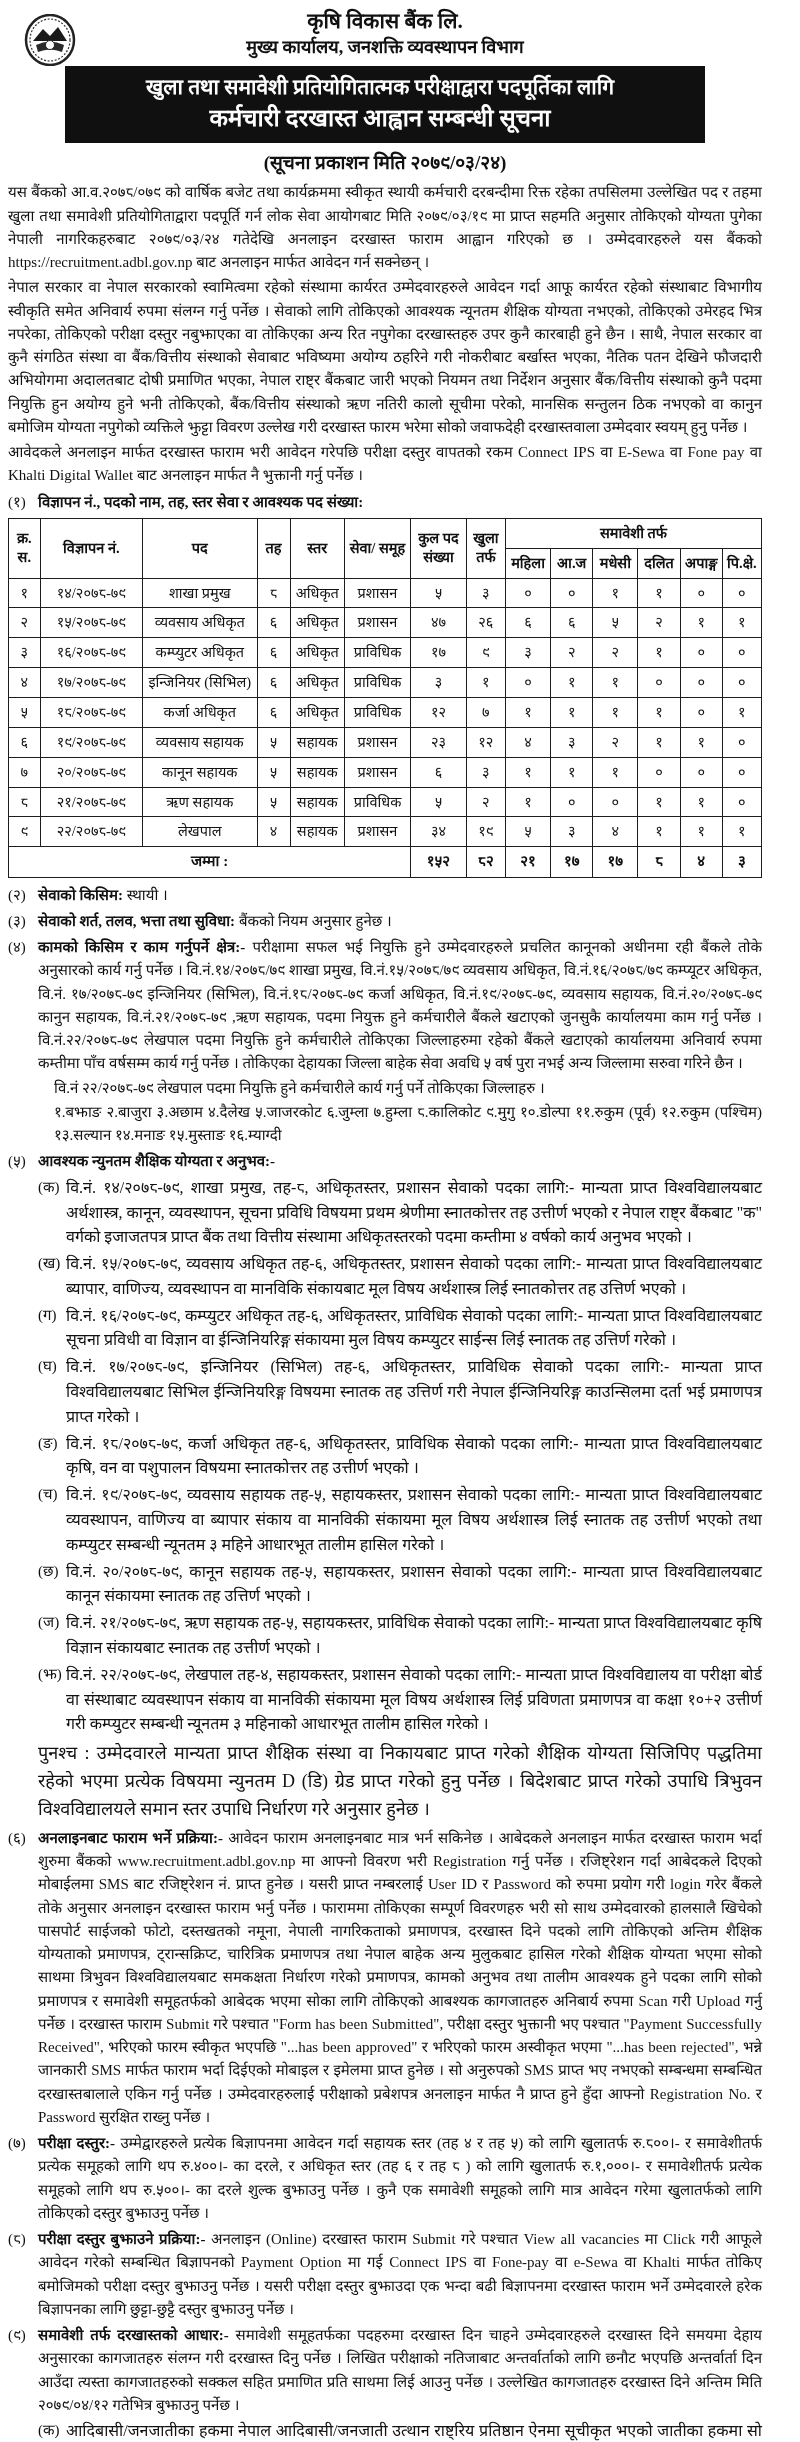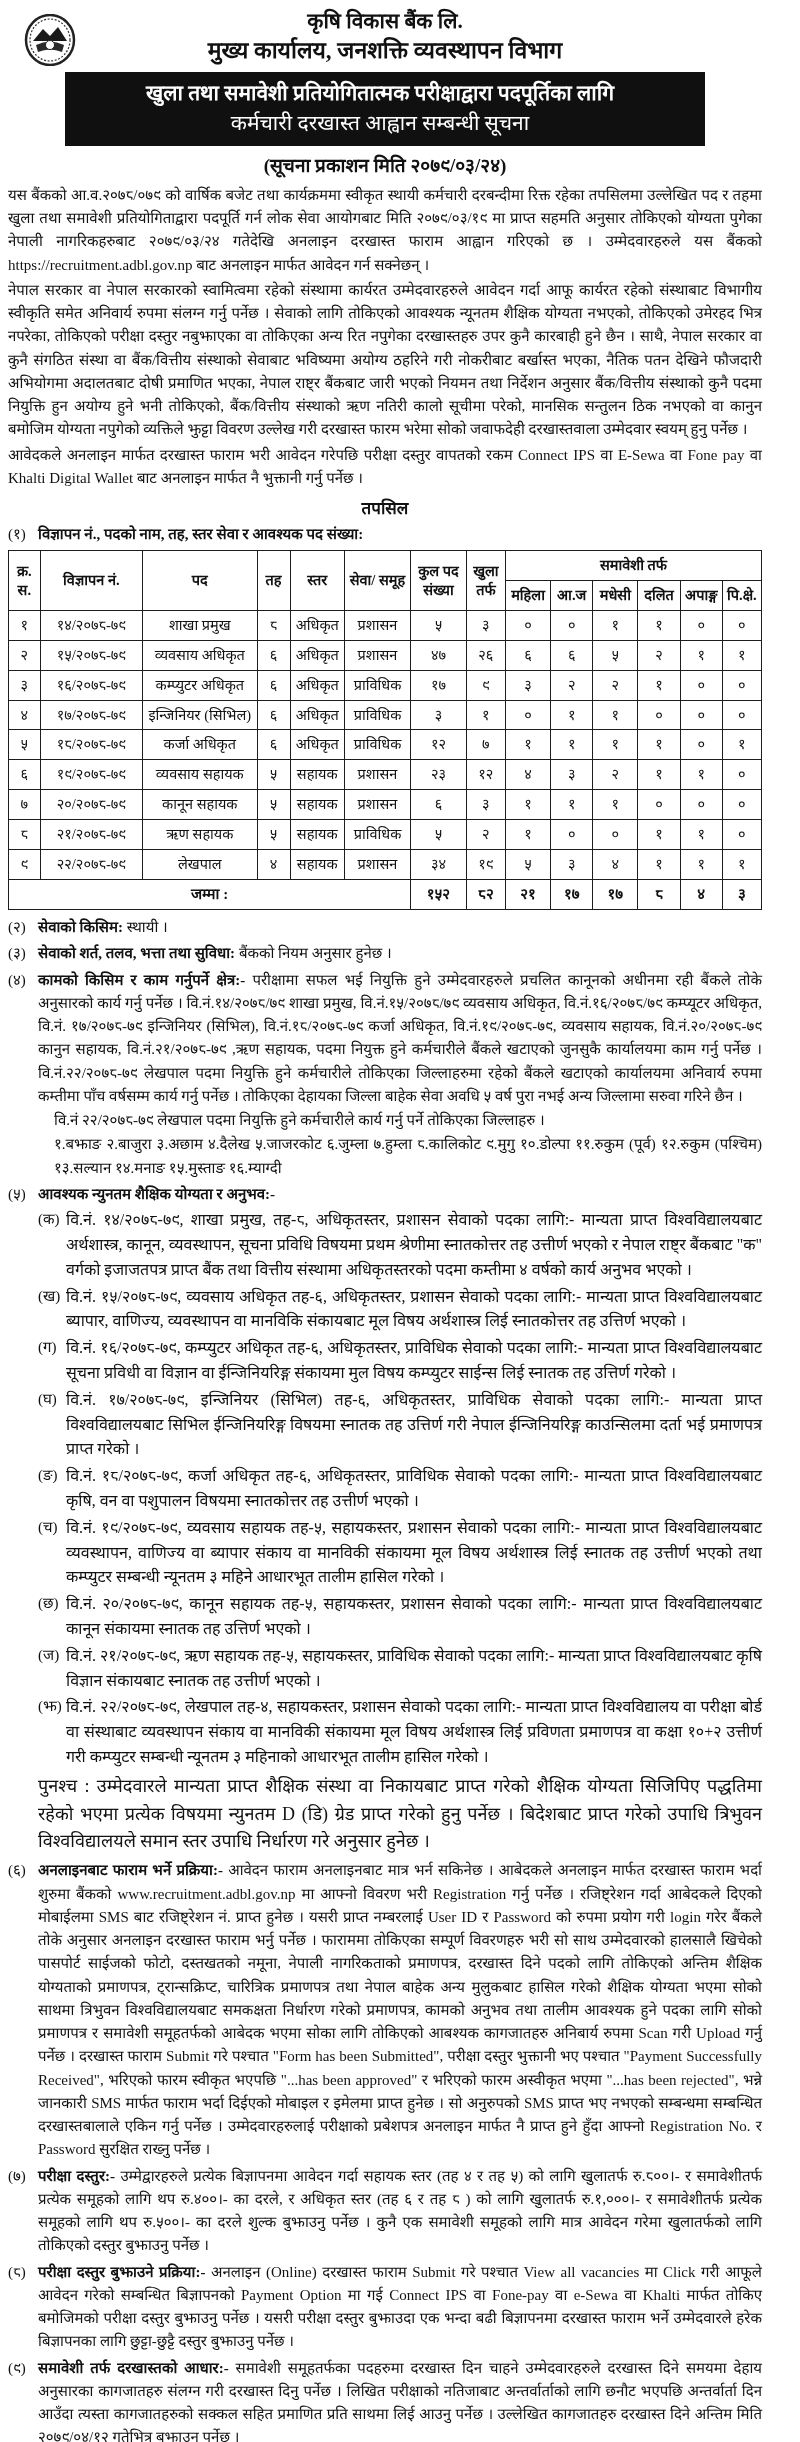--- a/index.html
+++ b/index.html
@@ -8,27 +8,27 @@
     font-family:"Liberation Serif","DejaVu Serif",serif;
     color:#111;
     -webkit-font-smoothing:antialiased;
   }
   .page{width:772px;box-sizing:border-box;padding:6px 10px 10px 8px;position:relative;}
 
   
   .doc-header{position:relative;text-align:center;}
   .logo-wrap{position:absolute;left:16px;top:6px;width:52px;height:52px;}
   .bank-name{font-size:21px;font-weight:bold;line-height:1.25;margin:2px 0 0 0;}
-  .dept-name{font-size:23px;font-weight:bold;line-height:1.3;margin:2px 0 6px 0;}
+  .dept-name{font-size:18px;font-weight:bold;line-height:1.3;margin:2px 0 6px 0;}
   .banner{
     background:#101010;color:#fff;width:640px;margin:2px auto 6px auto;
     text-align:center;padding:7px 10px 9px 0;box-sizing:border-box;
   }
   .banner-line1{font-size:21px;font-weight:bold;line-height:1.4;}
-  .banner-line2{font-size:21px;font-weight:normal;line-height:1.35;text-align:center;}
+  .banner-line2{font-size:24px;font-weight:bold;line-height:1.35;text-align:center;}
   .pub-date{text-align:center;font-weight:bold;font-size:19px;margin:4px 0 6px 0;}
 
   
   .para{font-size:15px;line-height:1.55;text-align:justify;margin:0 0 2px 0;}
   .tapasil{font-size:17px;font-weight:bold;text-align:center;margin:6px 0 4px 0;}
 
   
   .section-row{display:flex;align-items:flex-start;margin:3px 0 3px 0;}
   .sec-num{flex:0 0 30px;font-size:15px;line-height:1.55;}
   .sec-body{flex:1;min-width:0;}
@@ -72,21 +72,20 @@
       <div class="banner-line1">खुला तथा समावेशी प्रतियोगितात्मक परीक्षाद्वारा पदपूर्तिका लागि</div>
       <div class="banner-line2">कर्मचारी दरखास्त आह्वान सम्बन्धी सूचना</div>
     </div>
     <div class="pub-date">(सूचना प्रकाशन मिति २०७९/०३/२४)</div>
   </div>
 
   <p class="para">यस बैंकको आ.व.२०७८/०७९ को वार्षिक बजेट तथा कार्यक्रममा स्वीकृत स्थायी कर्मचारी दरबन्दीमा रिक्त रहेका तपसिलमा उल्लेखित पद र तहमा खुला तथा समावेशी प्रतियोगिताद्वारा पदपूर्ति गर्न लोक सेवा आयोगबाट मिति २०७९/०३/१९ मा प्राप्त सहमति अनुसार तोकिएको योग्यता पुगेका नेपाली नागरिकहरुबाट २०७९/०३/२४ गतेदेखि अनलाइन दरखास्त फाराम आह्वान गरिएको छ । उम्मेदवारहरुले यस बैंकको https://recruitment.adbl.gov.np बाट अनलाइन मार्फत आवेदन गर्न सक्नेछन् ।</p>
   <p class="para">नेपाल सरकार वा नेपाल सरकारको स्वामित्वमा रहेको संस्थामा कार्यरत उम्मेदवारहरुले आवेदन गर्दा आफू कार्यरत रहेको संस्थाबाट विभागीय स्वीकृति समेत अनिवार्य रुपमा संलग्न गर्नु पर्नेछ । सेवाको लागि तोकिएको आवश्यक न्यूनतम शैक्षिक योग्यता नभएको, तोकिएको उमेरहद भित्र नपरेका, तोकिएको परीक्षा दस्तुर नबुझाएका वा तोकिएका अन्य रित नपुगेका दरखास्तहरु उपर कुनै कारबाही हुने छैन । साथै, नेपाल सरकार वा कुनै संगठित संस्था वा बैंक/वित्तीय संस्थाको सेवाबाट भविष्यमा अयोग्य ठहरिने गरी नोकरीबाट बर्खास्त भएका, नैतिक पतन देखिने फौजदारी अभियोगमा अदालतबाट दोषी प्रमाणित भएका, नेपाल राष्ट्र बैंकबाट जारी भएको नियमन तथा निर्देशन अनुसार बैंक/वित्तीय संस्थाको कुनै पदमा नियुक्ति हुन अयोग्य हुने भनी तोकिएको, बैंक/वित्तीय संस्थाको ऋण नतिरी कालो सूचीमा परेको, मानसिक सन्तुलन ठिक नभएको वा कानुन बमोजिम योग्यता नपुगेको व्यक्तिले झुट्टा विवरण उल्लेख गरी दरखास्त फारम भरेमा सोको जवाफदेही दरखास्तवाला उम्मेदवार स्वयम् हुनु पर्नेछ ।</p>
   <p class="para">आवेदकले अनलाइन मार्फत दरखास्त फाराम भरी आवेदन गरेपछि परीक्षा दस्तुर वापतको रकम Connect IPS वा E-Sewa वा Fone pay वा Khalti Digital Wallet बाट अनलाइन मार्फत नै भुक्तानी गर्नु पर्नेछ ।</p>
 
-  <div class="tapasil">तपसिल</div>
 
   <div class="section-row">
     <div class="sec-num">(१)</div>
     <div class="sec-body">
       <p class="sec-text"><strong class="sec-label">विज्ञापन नं., पदको नाम, तह, स्तर सेवा र आवश्यक पद संख्या:</strong></p>
     </div>
   </div>
 
   <table class="vtable">
     <colgroup>

